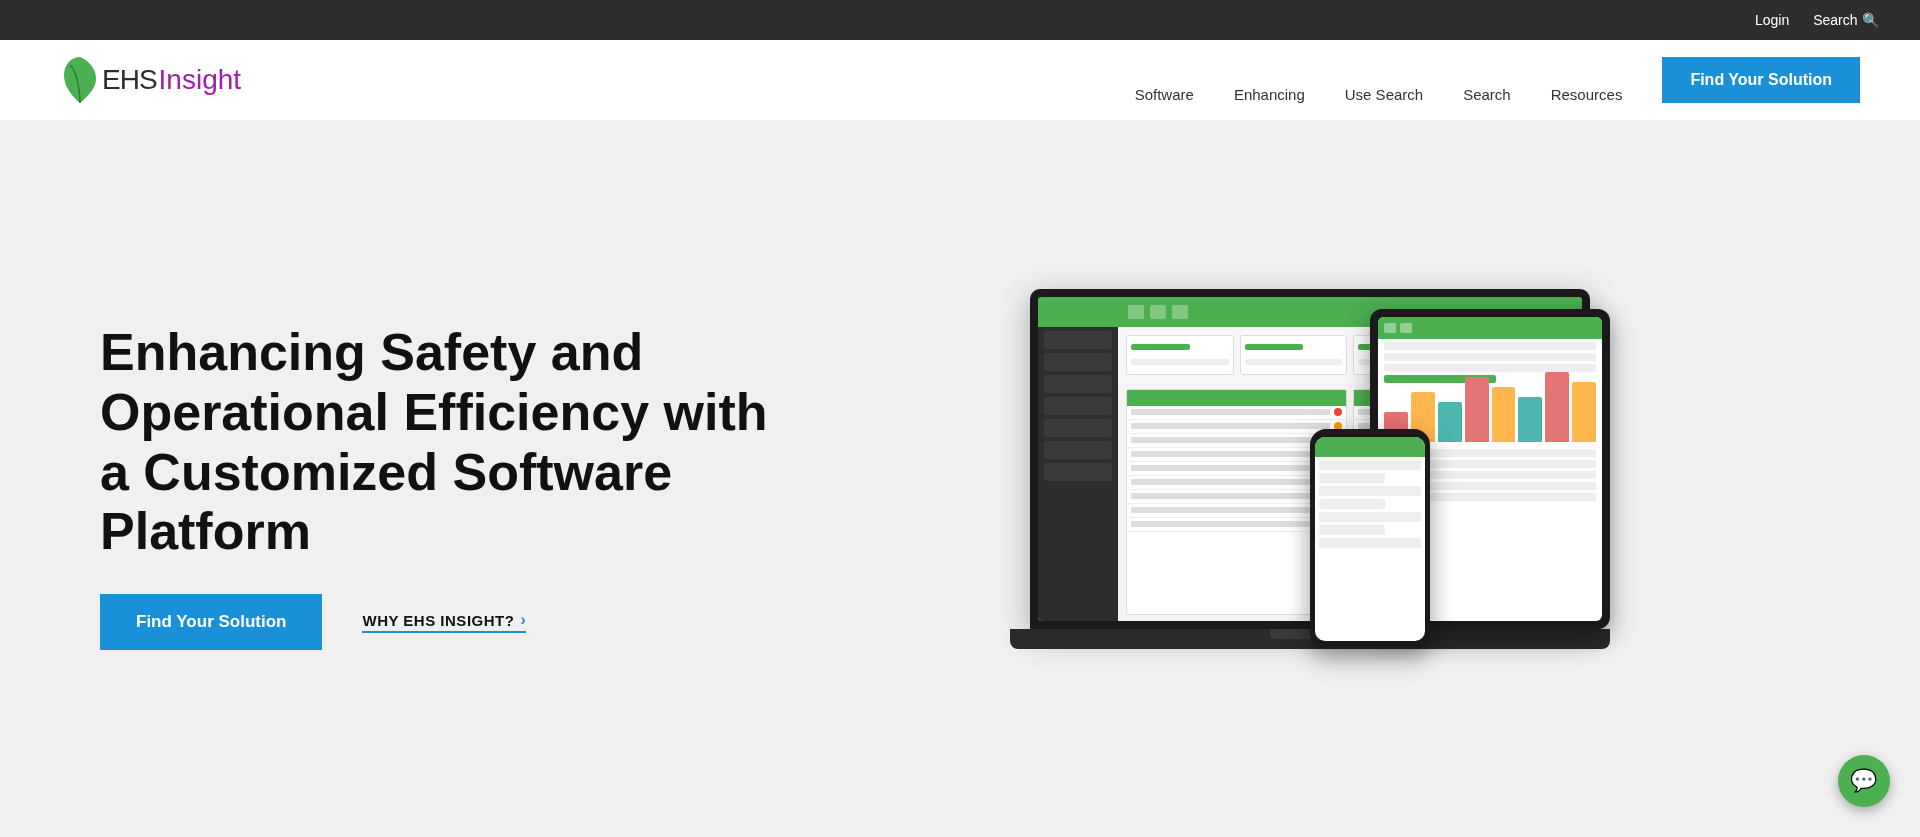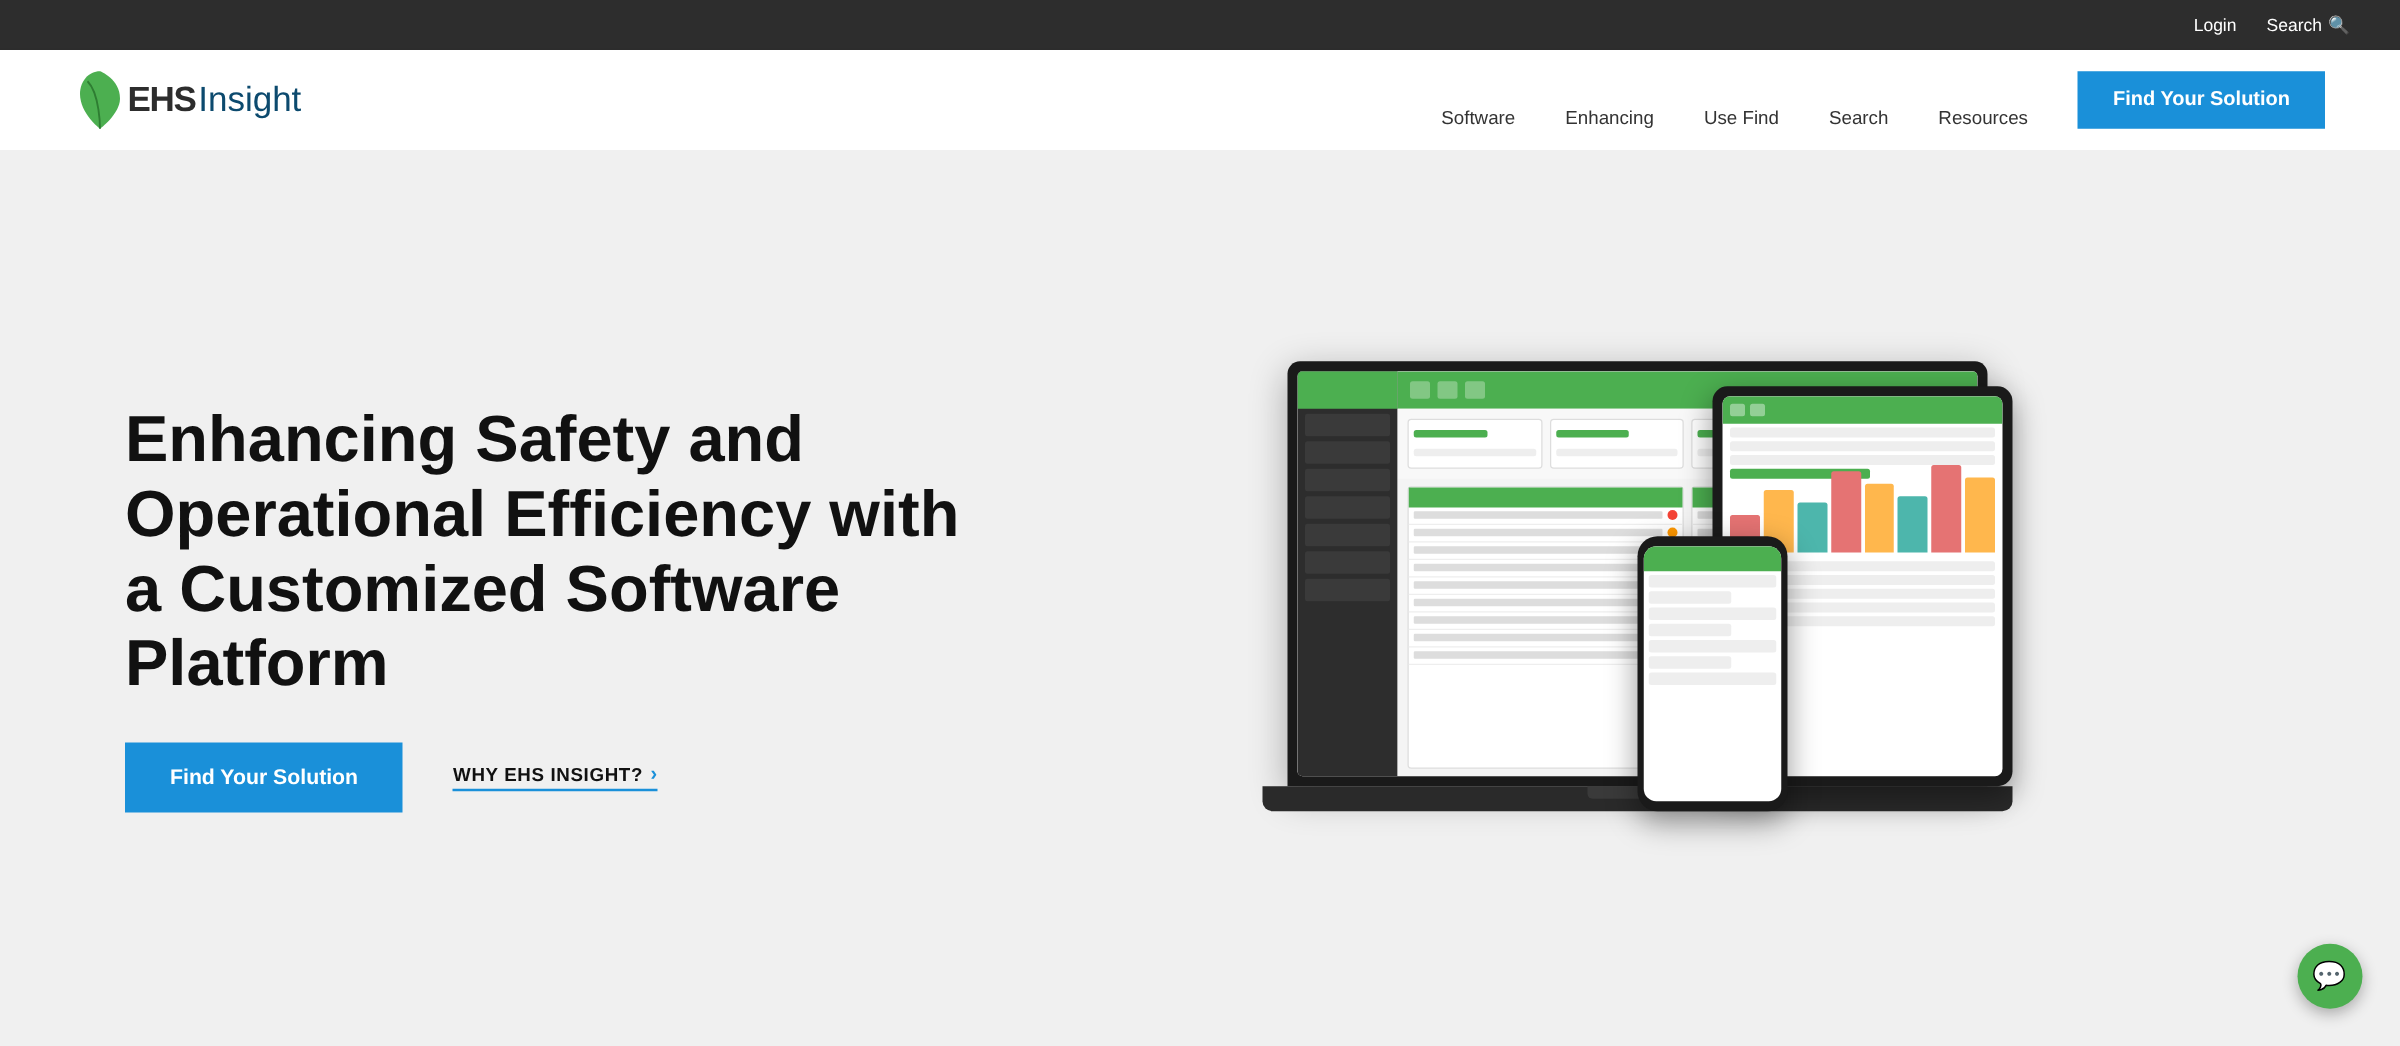--- a/index.html
+++ b/index.html
@@ -44,28 +44,28 @@
       display: flex;
       align-items: center;
       gap: 2px;
     }
     .logo-leaf {
       width: 40px;
       height: 50px;
     }
     .logo-text-ehs {
       font-size: 28px;
-      font-weight: 700;
+      font-weight: 400;
       color: #2d2d2d;
       letter-spacing: -1px;
     }
     .logo-text-insight {
       font-size: 28px;
       font-weight: 400;
-      color: #0c4a6e;
+      color: #a21caf;
     }
     .nav-links {
       display: flex;
       align-items: flex-end;
       gap: 40px;
     }
     .nav-link {
       font-size: 15px;
       color: #333;
       text-decoration: none;
@@ -428,21 +428,21 @@
       <path d="M20 48 C20 48 4 36 4 20 C4 10 11 2 20 2 C20 2 36 8 36 24 C36 36 20 48 20 48Z" fill="#4caf50"></path>
       <path d="M20 48 C20 48 20 20 10 10" stroke="#2e7d32" stroke-width="1.5" fill="none"></path>
     </svg>
     <span class="logo-text-ehs">EHS</span>
     <span class="logo-text-insight">Insight</span>
   </div>
 
   <div class="nav-links">
     <a class="nav-link">Software</a>
     <a class="nav-link">Enhancing</a>
-    <a class="nav-link">Use Find</a>
+    <a class="nav-link">Use Search</a>
     <a class="nav-link">Search</a>
     <a class="nav-link">Resources</a>
     <a class="nav-cta">Find Your Solution</a>
   </div>
 </nav>
 
 <section class="hero">
   <div class="hero-left">
     <h1 class="hero-title">Enhancing Safety and Operational Efficiency with a Customized Software Platform</h1>
     <div class="hero-buttons">

